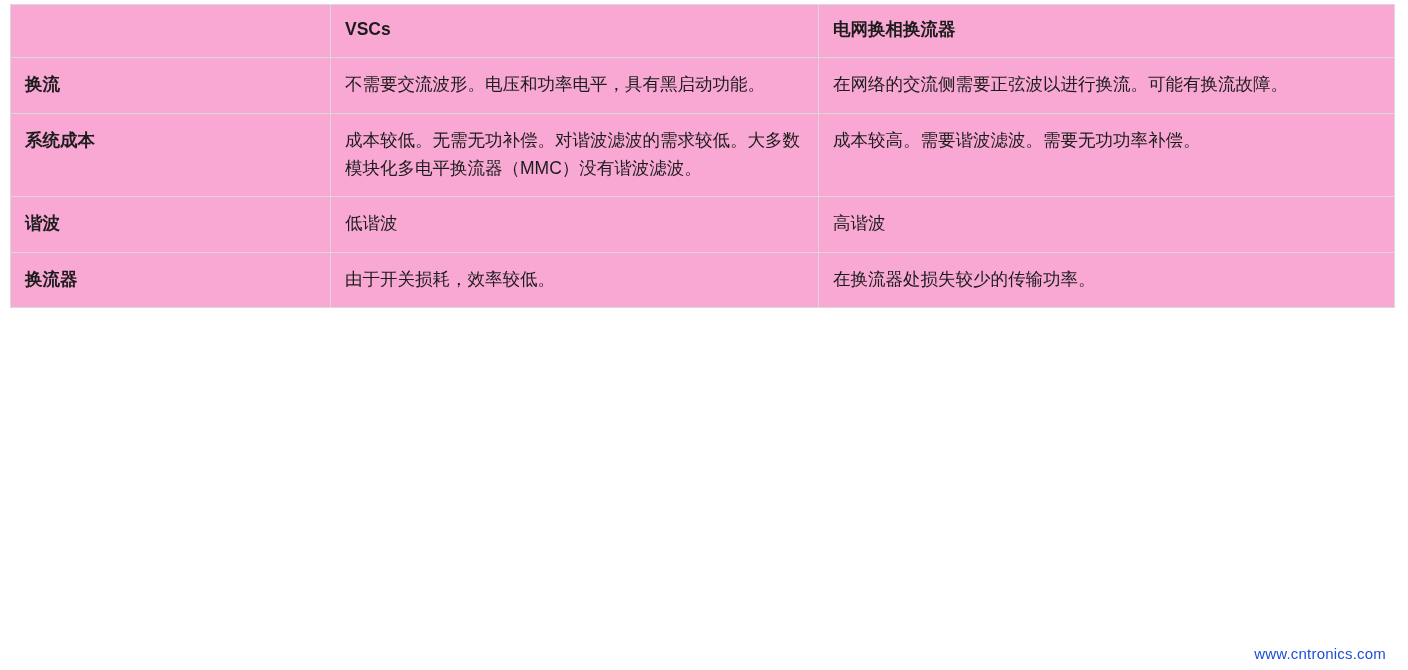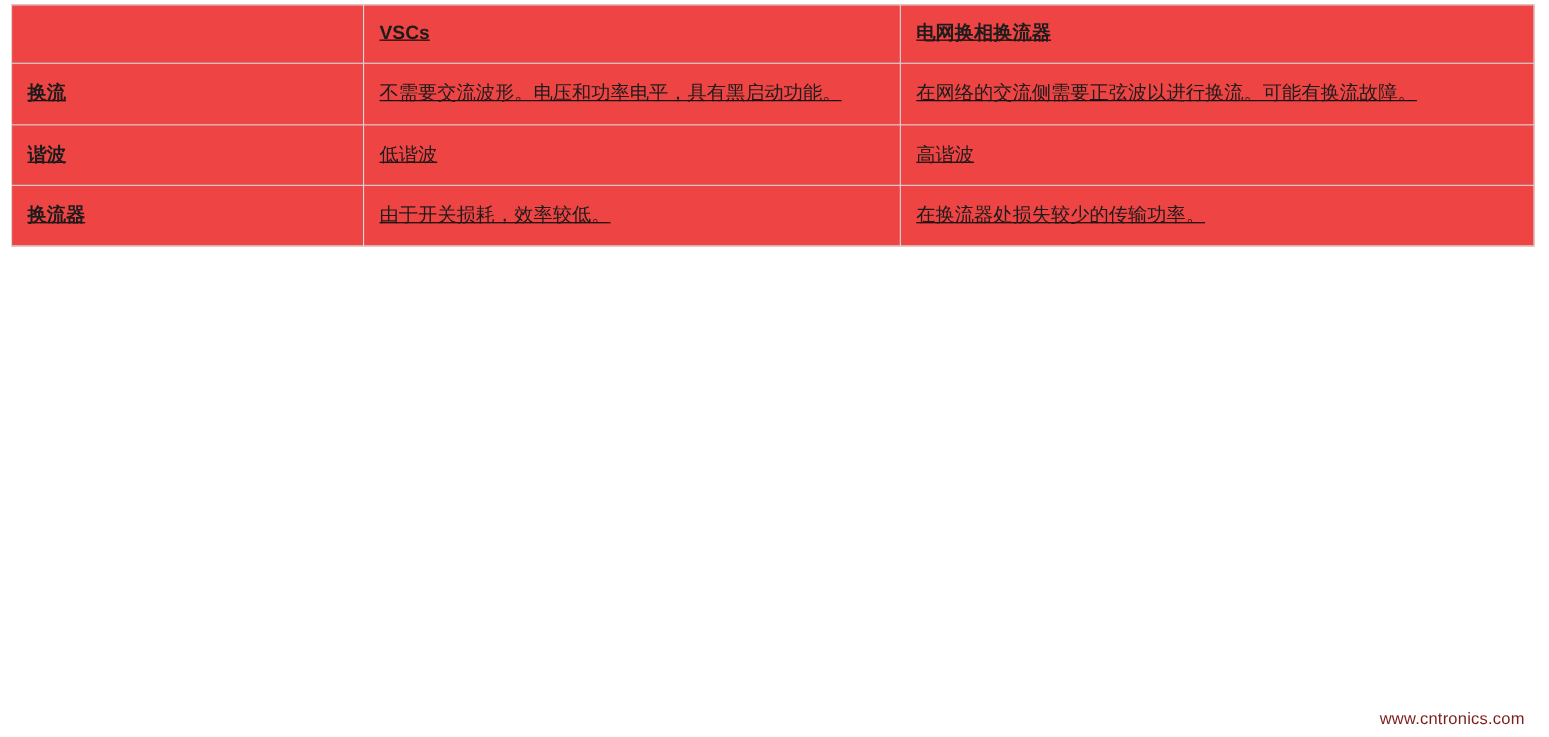--- a/index.html
+++ b/index.html
@@ -17,22 +17,21 @@
   .table-wrap {
     position: absolute;
     left: 10px;
     top: 4px;
     width: 1384px;
   }
   table.compare {
     border-collapse: collapse;
     table-layout: fixed;
     width: 1384px;
-    background: #ef4444;
-    text-decoration: underline;
+    background: #f9a8d4;
   }
   table.compare col.c0 { width: 320px; }
   table.compare col.c1 { width: 488px; }
   table.compare col.c2 { width: 576px; }
 
   table.compare td {
     border: 1px solid #d9d9d9;
     vertical-align: top;
     padding: 12px 14px 14px 14px;
     font-size: 17.5px;
@@ -52,21 +51,21 @@
     color: #111111;
   }
   td.empty {
     padding: 0;
   }
   .watermark {
     position: absolute;
     right: 22px;
     bottom: 8px;
     font-size: 15px;
-    color: #7f1d1d;
+    color: #1d4ed8;
     font-family: "Liberation Sans", sans-serif;
     letter-spacing: 0.2px;
   }
 </style>
 </head>
 <body>
 
 <div class="table-wrap">
   <table class="compare">
     <colgroup>
@@ -80,20 +79,25 @@
         <td class="head">VSCs</td>
         <td class="head">电网换相换流器</td>
       </tr>
 
       <tr>
         <td class="label">换流</td>
         <td>不需要交流波形。电压和功率电平，具有黑启动功能。</td>
         <td>在网络的交流侧需要正弦波以进行换流。可能有换流故障。</td>
       </tr>
 
+      <tr>
+        <td class="label">系统成本</td>
+        <td>成本较低。无需无功补偿。对谐波滤波的需求较低。大多数模块化多电平换流器（MMC）没有谐波滤波。</td>
+        <td>成本较高。需要谐波滤波。需要无功功率补偿。</td>
+      </tr>
 
 
       <tr>
         <td class="label">谐波</td>
         <td>低谐波</td>
         <td>高谐波</td>
       </tr>
 
 
 

